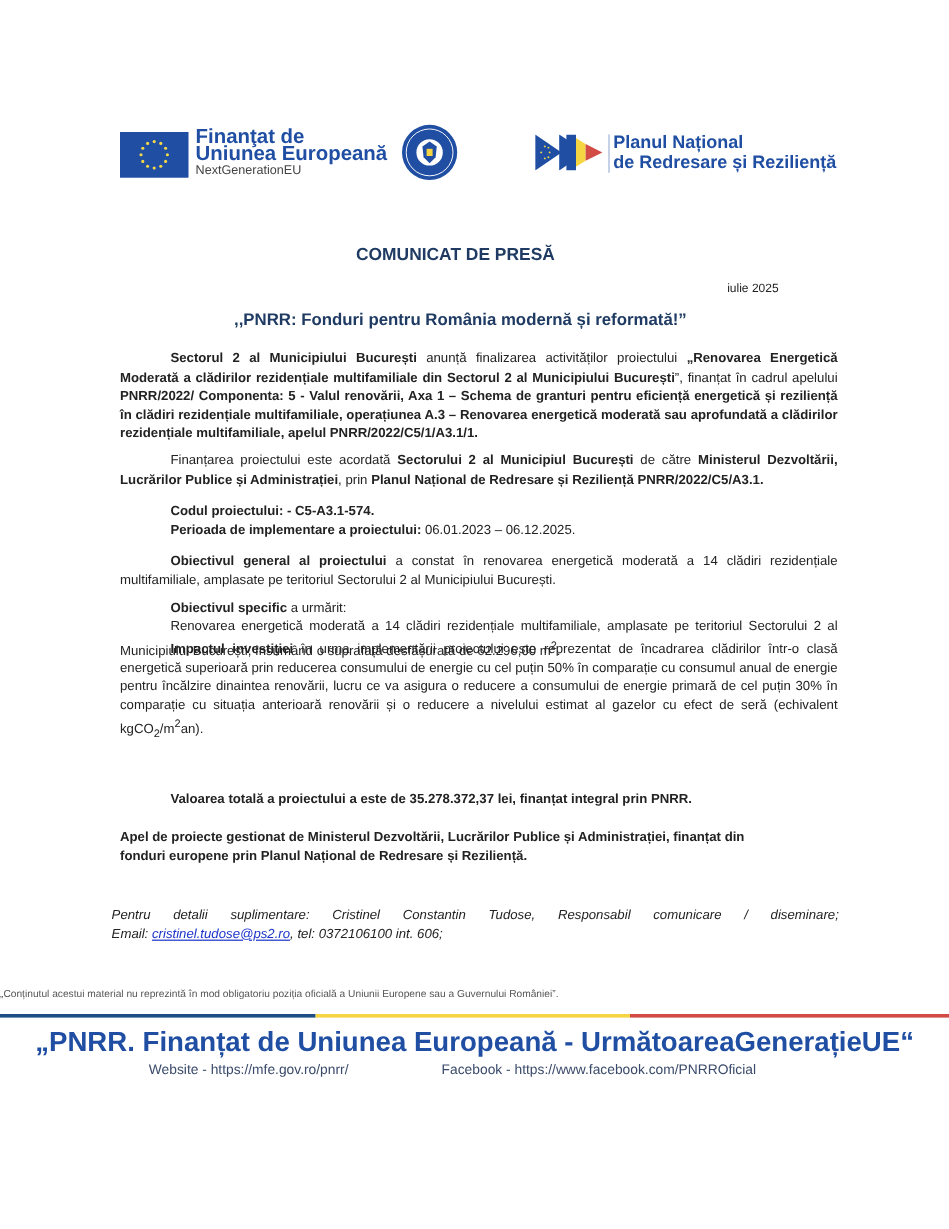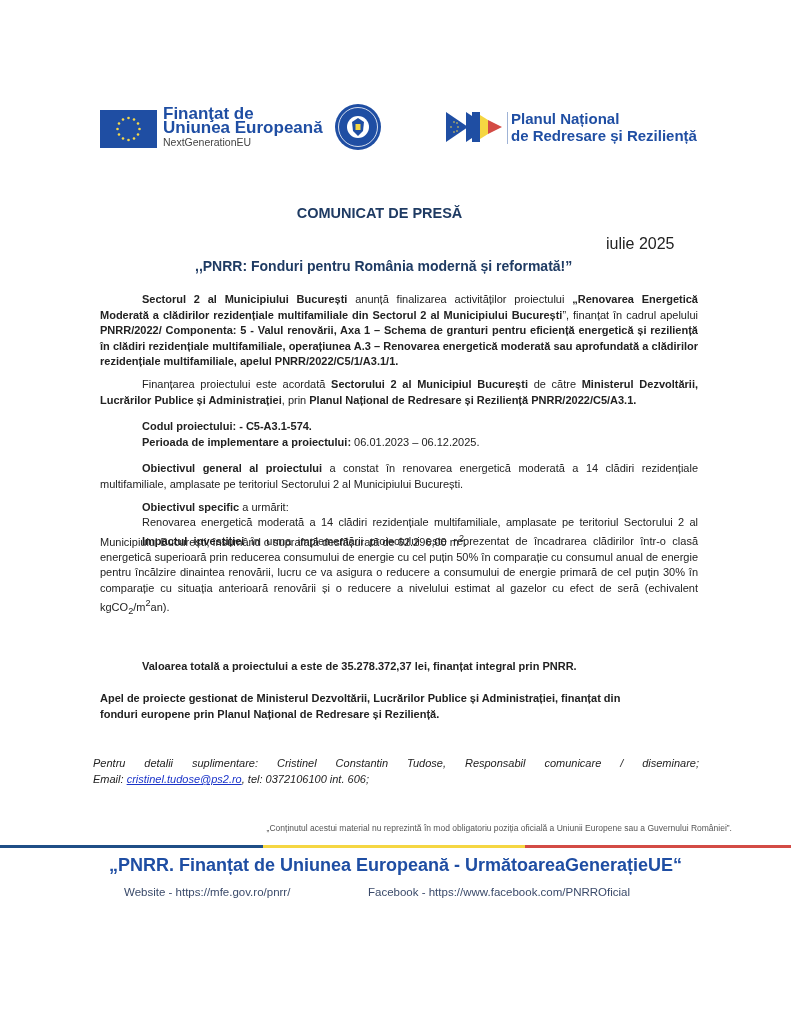--- a/index.html
+++ b/index.html
@@ -15,47 +15,47 @@
   .eu-text .l3 { color: #444; font-size: 10.5px; }
   .gov-seal { left: 334px; top: 103px; width: 48px; height: 48px; }
   .pnrr-logo { left: 446px; top: 112px; width: 58px; height: 30px; }
   .pnrr-sep { left: 507px; top: 112px; width: 1px; height: 32px; background: #9fb3d6; }
   .pnrr-text { left: 511px; top: 110px; color: #1f4ea3; font-size: 15px; line-height: 17px; font-weight: 600; }
 
   
   .doc { font-family: "Liberation Sans", sans-serif; font-size: 11px; line-height: 15.6px; color: #222; }
   .title { left: 0; width: 791px; top: 205px; text-align: center; color: #1f3b63; font-weight: bold; font-size: 14.5px; padding-left: 0; }
   .title span { position: relative; left: -16px; }
-  .date { left: 606px; top: 235px; font-size: 16px; color: #222; }
+  .date { left: 606px; top: 235px; font-size: 10px; color: #222; }
   .subtitle { left: 195px; top: 258px; color: #1f3b63; font-weight: bold; font-size: 14px; }
 
   .para { left: 100px; width: 598px; text-align: justify; }
   .indent { text-indent: 42px; }
   b { font-weight: bold; }
   .p1 { top: 292px; }
   .p2 { top: 377px; }
   .p3 { top: 419px; left: 142px; }
   .p4 { top: 435px; left: 142px; }
   .p5 { top: 461px; }
   .p6h { top: 500px; left: 142px; }
   .p6 { top: 515px; }
   .p7 { top: 534px; }
   .p8 { top: 659px; left: 142px; font-weight: bold; }
   .p9 { top: 691px; left: 100px; width: 598px; font-weight: bold; }
   .contact { top: 756px; left: 93px; width: 606px; font-style: italic; text-align: justify; text-align-last: justify; }
   .contact2 { top: 772px; left: 93px; font-style: italic; }
   .contact2 a { color: #1a33c9; text-decoration: underline; text-align: center; }
 
   
-  .disclaimer { left: 0; width: 732px; top: 823px; text-align: right; font-size: 8.5px; color: #555; }
+  .disclaimer { left: 0; width: 732px; top: 823px; text-align: left; font-size: 8.5px; color: #555; }
   .stripe { top: 845px; height: 3px; }
   .s-blue { left: 0; width: 263px; background: #1f4e86; }
   .s-yellow { left: 263px; width: 262px; background: #f5d642; }
   .s-red { left: 525px; width: 266px; background: #d34b45; }
-  .slogan { left: 0; width: 791px; top: 855px; text-align: center; color: #1f4ea3; font-weight: bold; font-size: 18px; }
+  .slogan { left: 0; width: 791px; top: 855px; text-align: center; color: #1f4ea3; font-weight: bold; font-size: 23px; }
   .links { top: 886px; font-size: 11.5px; color: #3a4a6a; }
   .link-web { left: 124px; }
   .link-fb { left: 368px; }
 </style>
 </head>
 <body>
 
 <div class="abs eu-flag">
   <svg viewBox="0 0 57 38">
     <rect width="57" height="38" fill="#1f4ea3"></rect>

